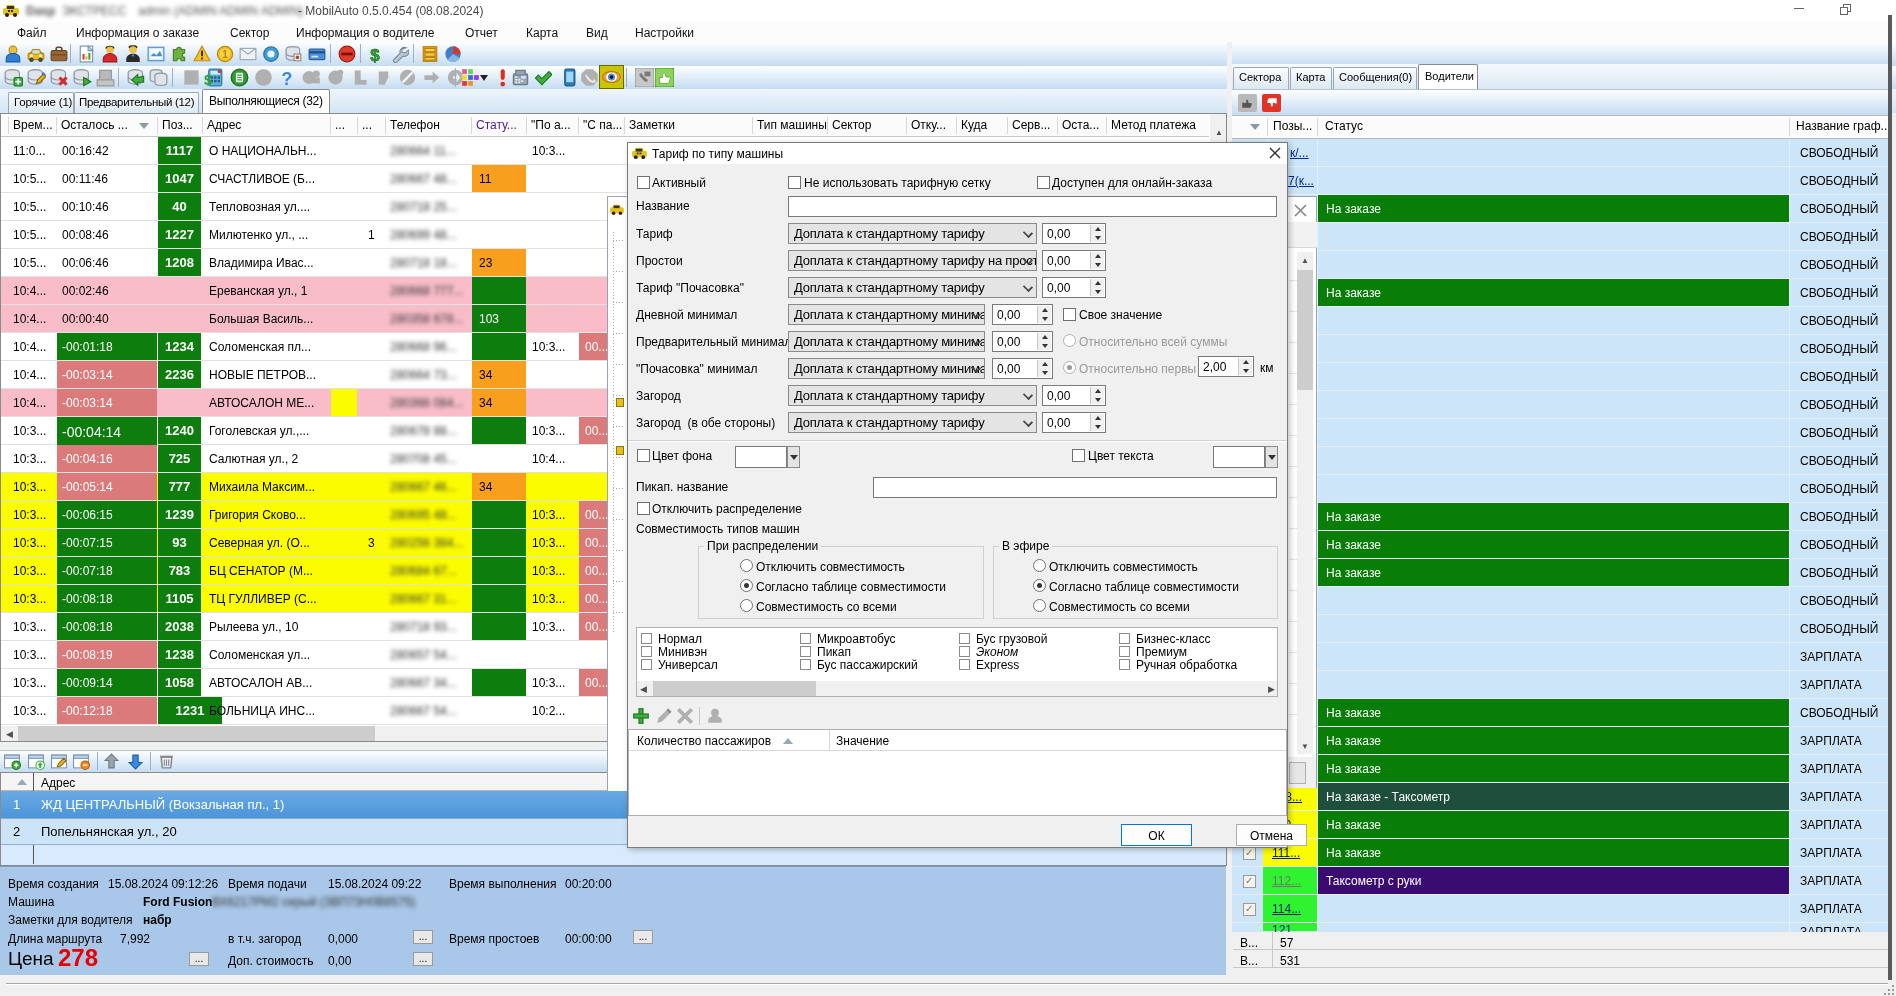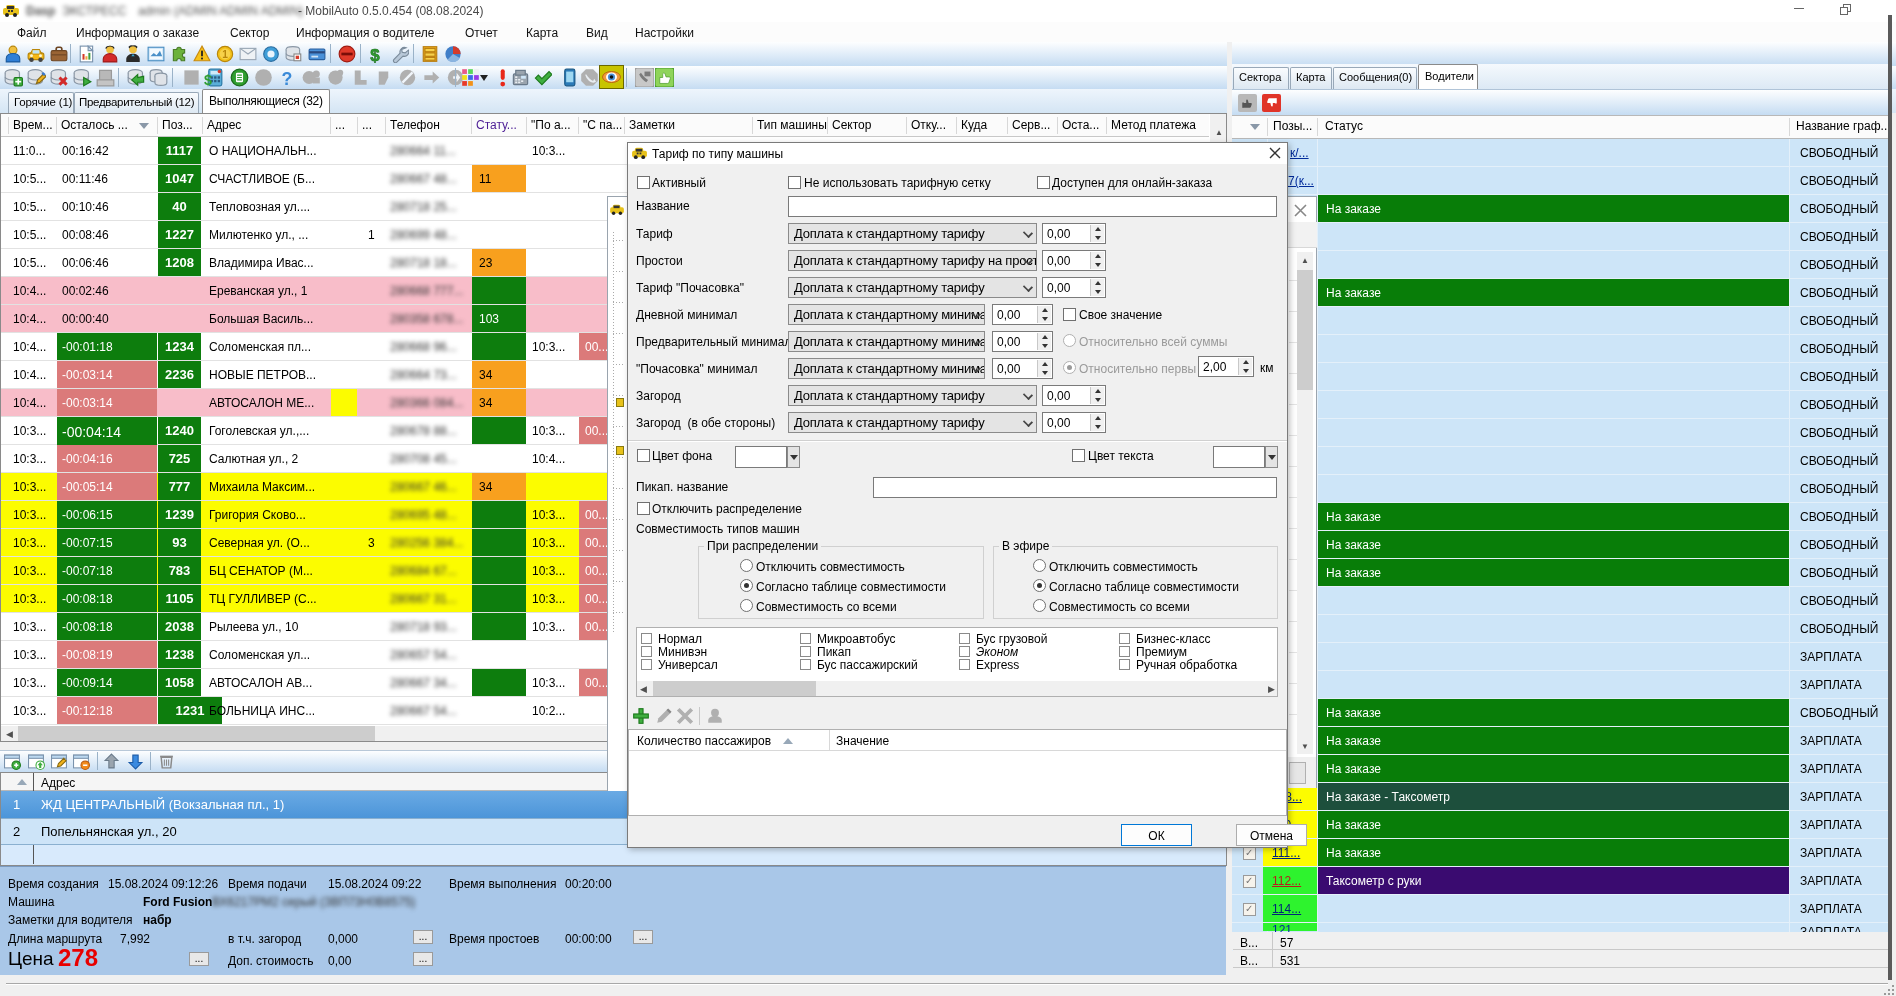--- a/index.html
+++ b/index.html
@@ -735,21 +735,21 @@
 <div class="tx" style="left:1245px;top:791px;font-size:10px;color:#777;">✓</div>
 <div class="ab" style="left:1263px;top:811px;width:54px;height:27px;background:#fcfc00;"></div>
 <div class="tx lnk" style="left:1272px;top:818px;color:#00237a;">110...</div>
 <div class="ab" style="left:1243px;top:819px;width:13px;height:13px;background:#f6f3ec;border:1px solid #9a9a9a;"></div>
 <div class="tx" style="left:1245px;top:819px;font-size:10px;color:#777;">✓</div>
 <div class="ab" style="left:1263px;top:839px;width:54px;height:27px;background:#fcfc00;"></div>
 <div class="tx lnk" style="left:1272px;top:846px;color:#00237a;">111...</div>
 <div class="ab" style="left:1243px;top:847px;width:13px;height:13px;background:#f6f3ec;border:1px solid #9a9a9a;"></div>
 <div class="tx" style="left:1245px;top:847px;font-size:10px;color:#777;">✓</div>
 <div class="ab" style="left:1263px;top:867px;width:54px;height:27px;background:#2ef32e;"></div>
-<div class="tx lnk" style="left:1272px;top:874px;color:#b91c1c;text-align:right;">112...</div>
+<div class="tx lnk" style="left:1272px;top:874px;color:#737373;text-align:right;">112...</div>
 <div class="ab" style="left:1243px;top:875px;width:13px;height:13px;background:#f6f3ec;border:1px solid #9a9a9a;"></div>
 <div class="tx" style="left:1245px;top:875px;font-size:10px;color:#777;">✓</div>
 <div class="ab" style="left:1263px;top:895px;width:54px;height:27px;background:#2ef32e;"></div>
 <div class="tx lnk" style="left:1272px;top:902px;color:#00237a;">114...</div>
 <div class="ab" style="left:1243px;top:903px;width:13px;height:13px;background:#f6f3ec;border:1px solid #9a9a9a;"></div>
 <div class="tx" style="left:1245px;top:903px;font-size:10px;color:#777;">✓</div>
 <div class="ab" style="left:1263px;top:923px;width:54px;height:8px;background:#2ef32e;"></div>
 <div class="ab" style="left:1233px;top:932px;width:655px;height:18px;background:#f0f0f0;border-bottom:1px solid #c8c8c8;"></div>
 <div class="ab" style="left:1233px;top:950px;width:655px;height:18px;background:#f0f0f0;border-bottom:1px solid #c8c8c8;"></div>
 <div class="ab" style="left:1272px;top:932px;width:1px;height:36px;background:#c8c8c8;"></div>

